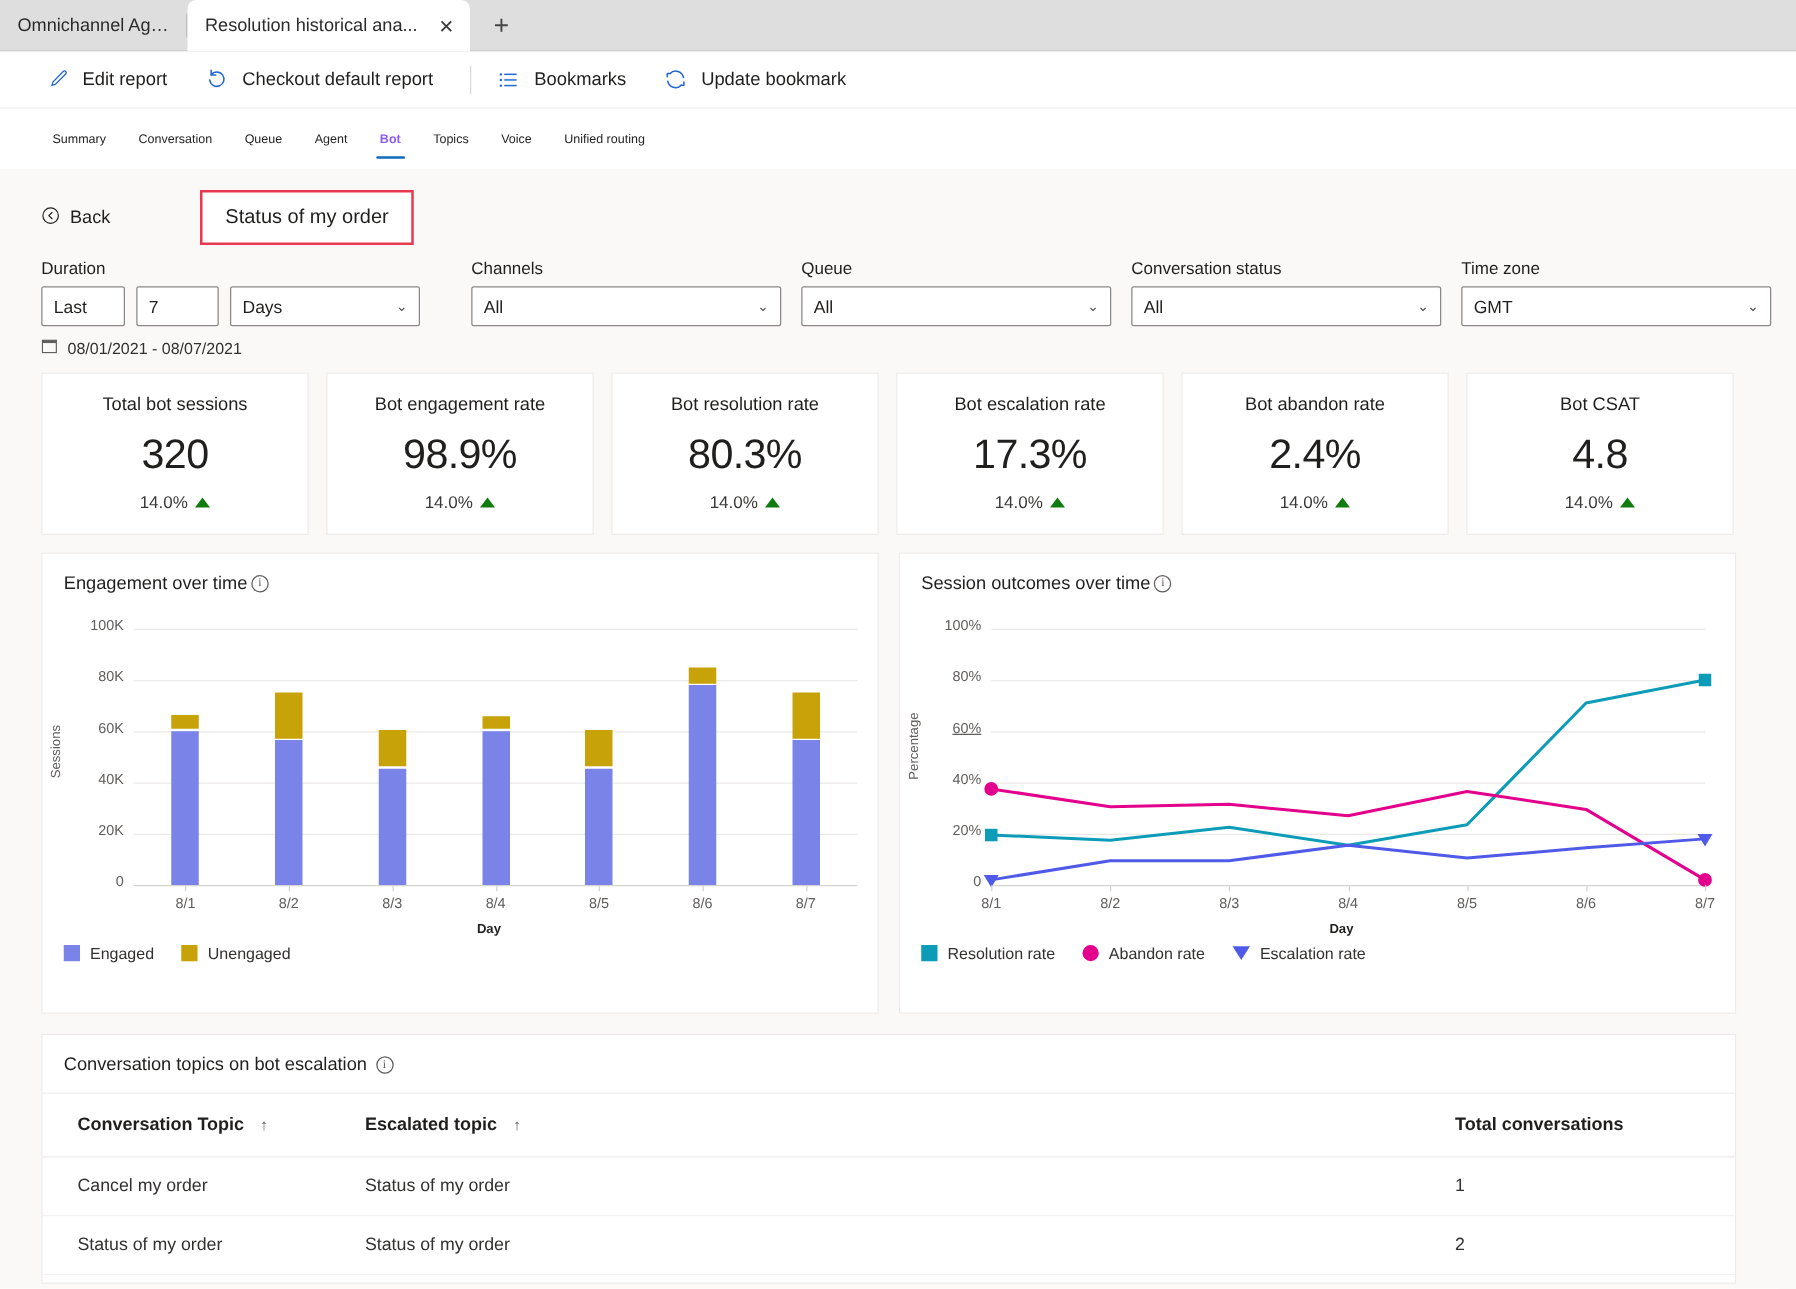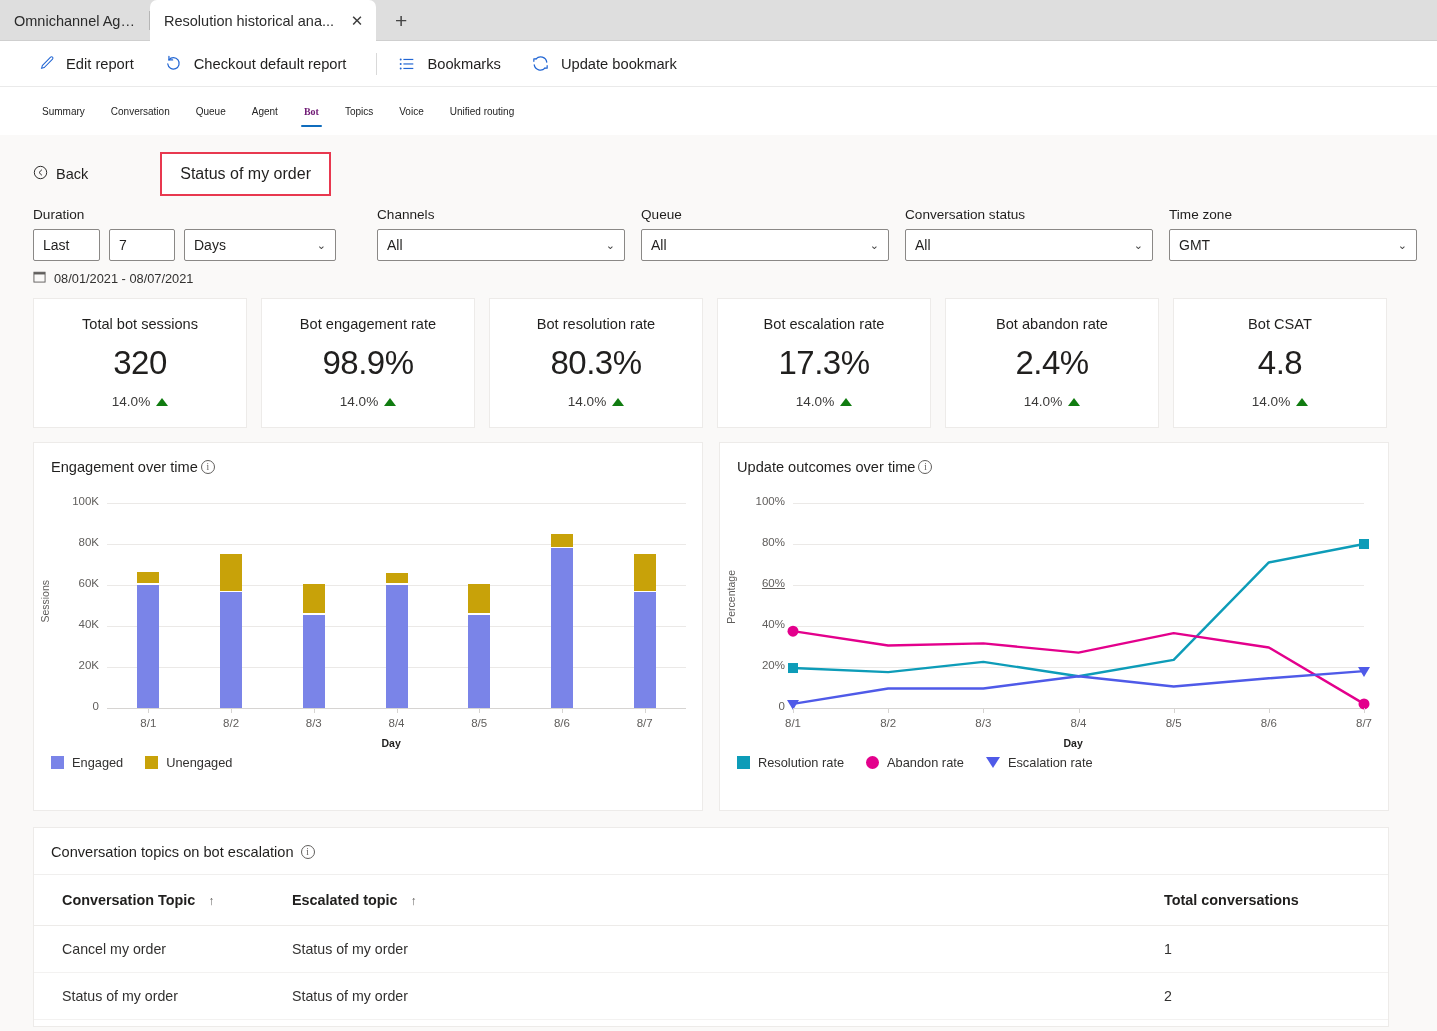--- a/index.html
+++ b/index.html
@@ -56,21 +56,21 @@
 
   
   .navtabs {
     height: 48px; background:#fff; display:flex; align-items:center;
     padding-left: 33px; gap: 0px;
   }
   .navtab {
     font-size: 10px; color:#242424; padding: 0 9px; height: 40px;
     display:flex; align-items:center; position:relative; margin-right: 8px;
   }
-  .navtab.sel { font-weight: 700; color:#701a75;font-family:Liberation Serif, serif; }
+  .navtab.sel { font-weight: 700; color:#8b5cf6; }
   .navtab.sel::after{
     content:""; position:absolute; left:6px; right:6px; bottom:4px; height:2.5px; background:#0f6cbd; border-radius:2px;
   }
 
   
   .canvas { background:#faf9f8; padding: 0 0 0 0; height: calc(1031px - 41px - 46px - 48px); }
 
   .backrow { display:flex; align-items:center; padding: 16px 0 0 33px; height: 62px; text-align: center; }
   .backbtn { display:flex; align-items:center; gap:8px; font-size:14.5px; color:#201f1e; }
   .backbtn .ic { font-size: 15px; color:#201f1e; }
@@ -422,21 +422,21 @@
         </div>
         <div class="lgi">
           <span class="sw" id="sw-uneng" style="background: rgb(200, 162, 9);"></span>
           <span>Unengaged</span>
         </div>
       </div>
     </div>
 
     <div class="panel line">
       <div class="ptitle">
-        <span>Update outcomes over time</span>
+        <span>Session outcomes over time</span>
         <span class="infoic">i</span>
       </div>
       <div class="plot" id="lineplot" style="height:280px;">
           <div class="ytick" style="left: 23px; top: 225px; width: 42px;">0</div>
           <div class="gridline" style="left: 73px; top: 192px; width: 571px;"></div>
           <div class="ytick" style="left: 23px; top: 184px; width: 42px;">20%</div>
           <div class="gridline" style="left: 73px; top: 151px; width: 571px;"></div>
           <div class="ytick" style="left: 23px; top: 143px; width: 42px;">40%</div>
           <div class="gridline" style="left: 73px; top: 110px; width: 571px;"></div>
           <div class="ytick" style="left: 23px; top: 102px; width: 42px; text-decoration: underline;">60%</div>

